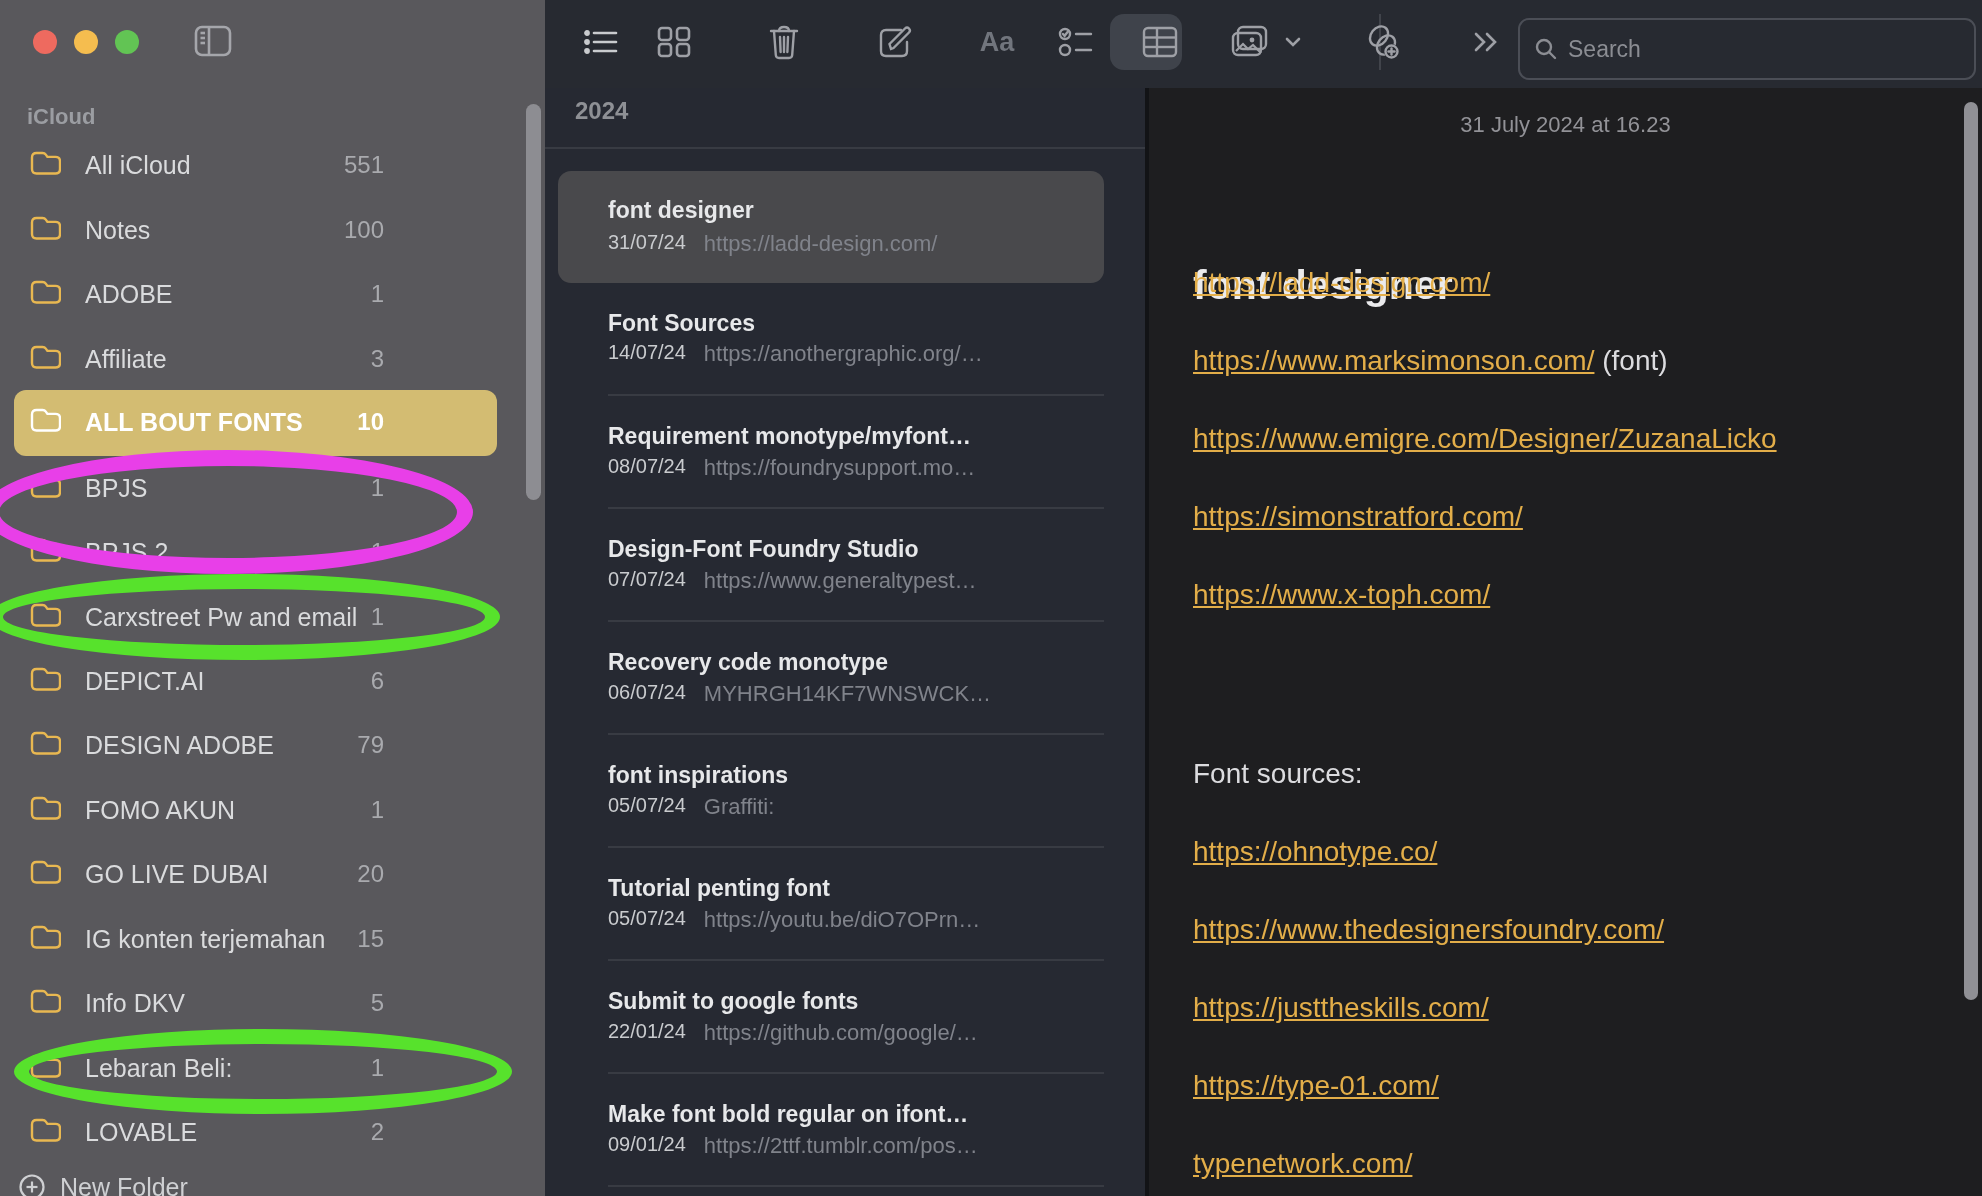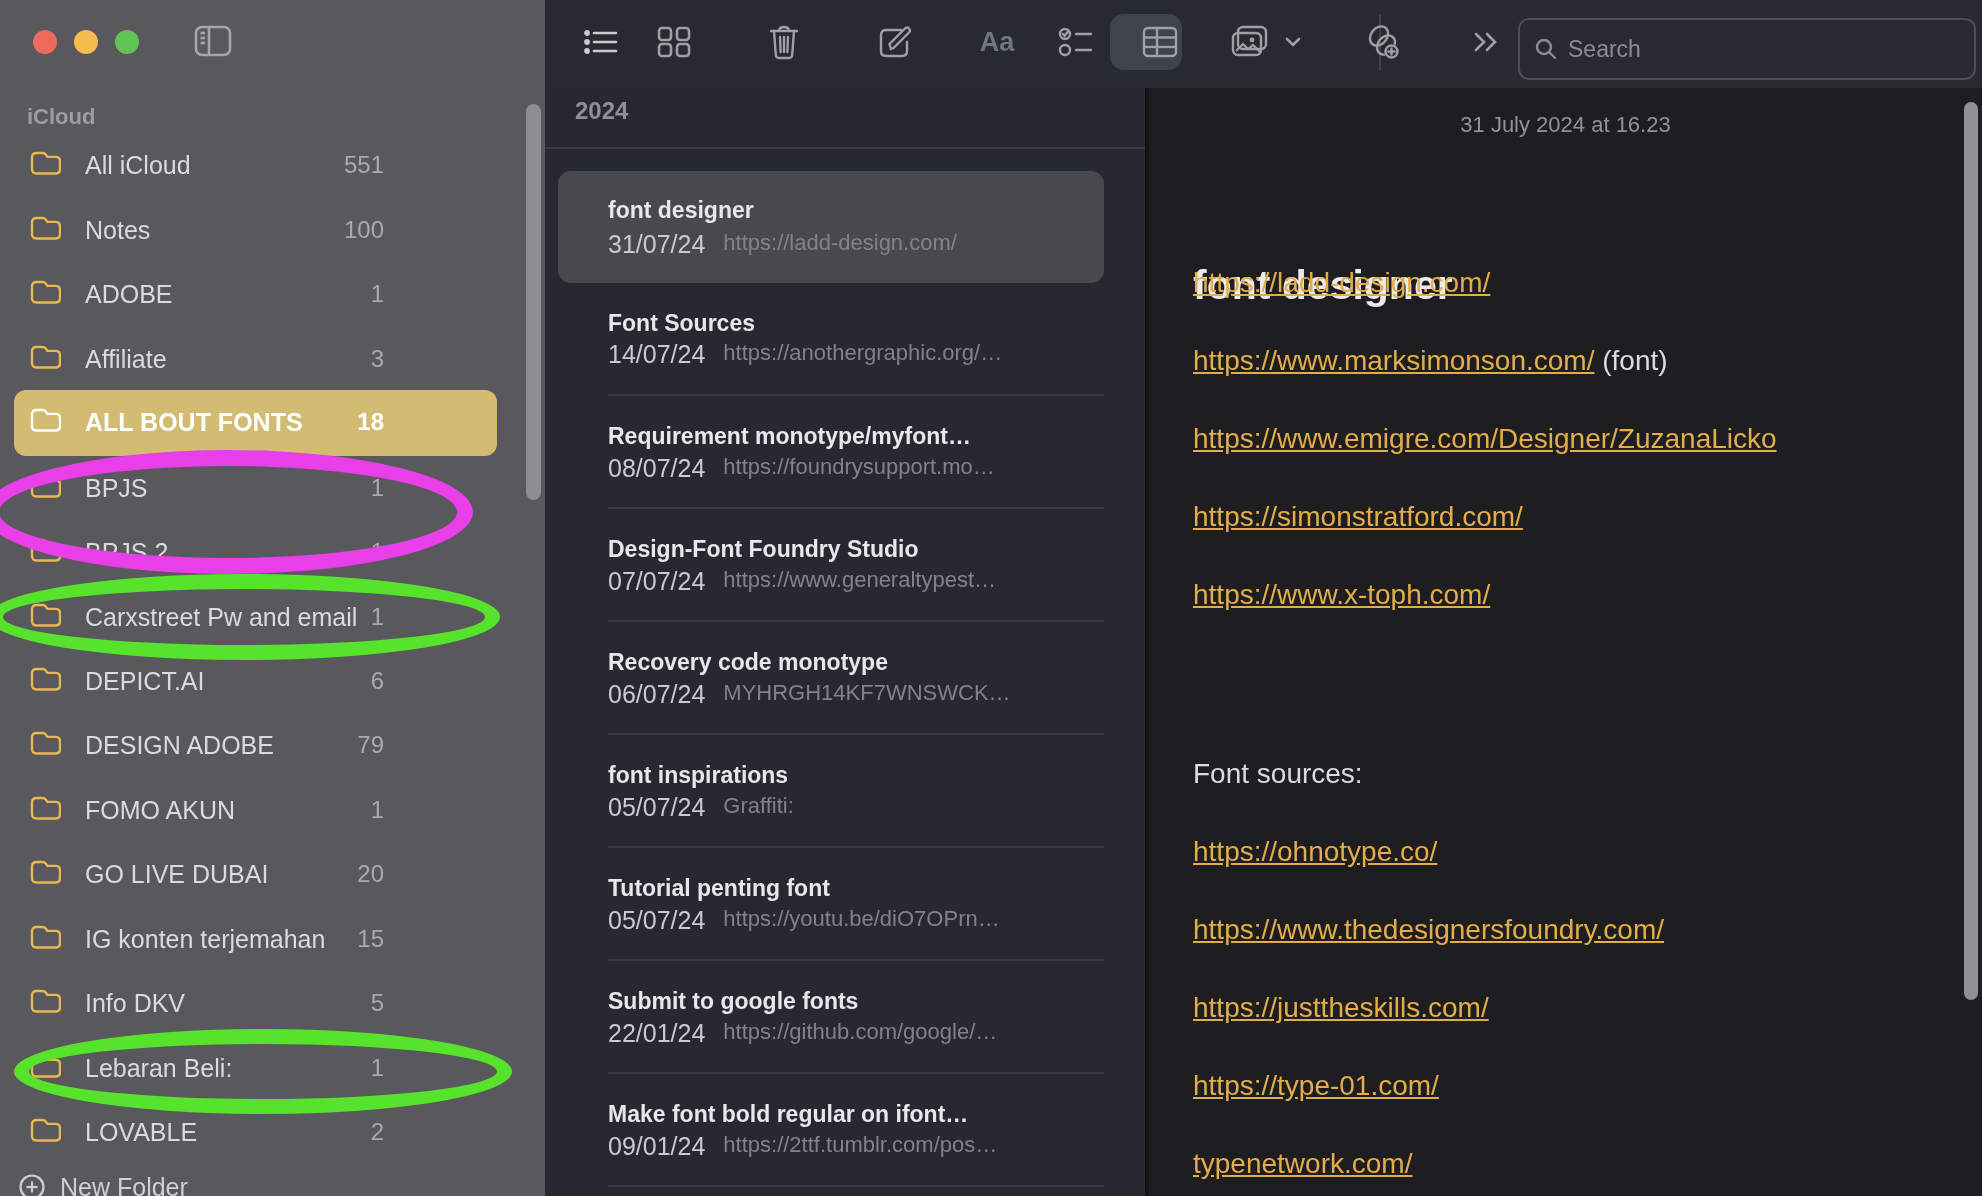--- a/index.html
+++ b/index.html
@@ -45,21 +45,21 @@
   
   #notelist{position:absolute;left:545px;top:88px;width:600px;height:1108px;background:#262932;}
   #nl-section{position:absolute;left:30px;top:9px;font-size:24px;font-weight:bold;color:#8e9095;}
   .nl-divider{position:absolute;height:2px;background:#383b43;}
   #nl-divider-top{left:0;top:59px;width:600px;}
   .row-divider{left:63px;width:496px;}
   #sel-card{position:absolute;left:13px;top:83px;width:546px;height:112px;border-radius:13px;background:#49494c;}
   .note-row{position:absolute;left:0;width:560px;}
   .note-title{position:absolute;left:63px;transform:translateY(-50%);font-size:23px;font-weight:bold;color:#e7e8ea;white-space:nowrap;}
   .note-sub{position:absolute;left:63px;transform:translateY(-50%);display:flex;gap:18px;white-space:nowrap;}
-  .note-date{font-size:25px;color:#c9cbce;}
+  .note-date{font-size:20px;color:#c9cbce;}
   .note-preview{font-size:22px;color:#80838b;}
   #nl-scrollbar{position:absolute;left:577px;top:5px;width:16px;height:1025px;border-radius:8px;background:#70717
 
 6;}
 
   
   #notepane{position:absolute;left:1145px;top:88px;width:837px;height:1108px;background:#1e1e20;border-left:4px solid #121316;}
   #np-timestamp{position:absolute;left:0;top:24px;width:100%;text-align:center;font-size:22px;color:#929297;}
   #np-title{position:absolute;left:44px;top:174px;font-size:41px;font-weight:bold;color:#ebebed;}
   .np-line{position:absolute;left:44px;transform:translateY(-50%);font-size:28px;white-space:nowrap;}
@@ -127,21 +127,21 @@
       <span class="f-count">3</span>
     </div>
     <div class="sb-row selected" style="top:389px">
       <div class="sel-bg"></div>
       <span class="f-ico">
           <svg width="31" height="26" viewBox="0 0 31 26" fill="none" stroke="currentColor" stroke-width="2.4">
             <path d="M2 8.5 q0-4.5 4.5-4.5 h6 q2.2 0 3.3 1.6 l1.6 2.3 h8.1 q4.5 0 4.5 4.5 v7.6 q0 4.5-4.5 4.5 h-19 q-4.5 0-4.5-4.5 z"></path>
           </svg>
         </span>
       <span class="f-name">ALL BOUT FONTS</span>
-      <span class="f-count">18</span>
+      <span class="f-count">10</span>
     </div>
     <div class="sb-row" style="top:455px">
       <span class="f-ico">
           <svg width="31" height="26" viewBox="0 0 31 26" fill="none" stroke="currentColor" stroke-width="2.4">
             <path d="M2 8.5 q0-4.5 4.5-4.5 h6 q2.2 0 3.3 1.6 l1.6 2.3 h8.1 q4.5 0 4.5 4.5 v7.6 q0 4.5-4.5 4.5 h-19 q-4.5 0-4.5-4.5 z"></path>
           </svg>
         </span>
       <span class="f-name">BPJS</span>
       <span class="f-count">1</span>
     </div>

